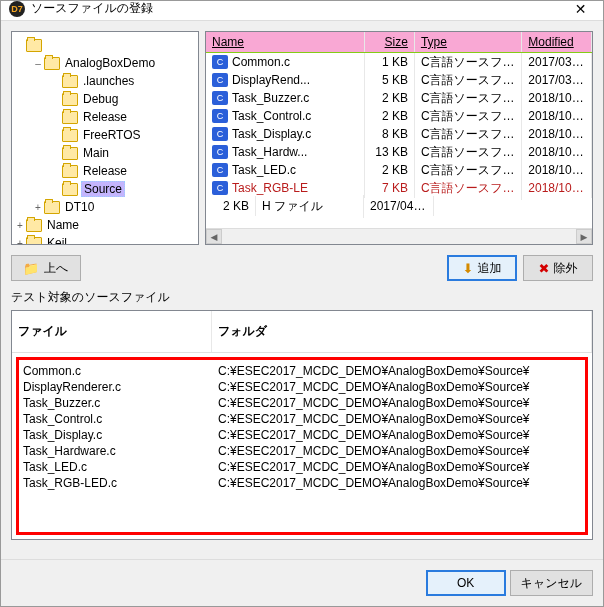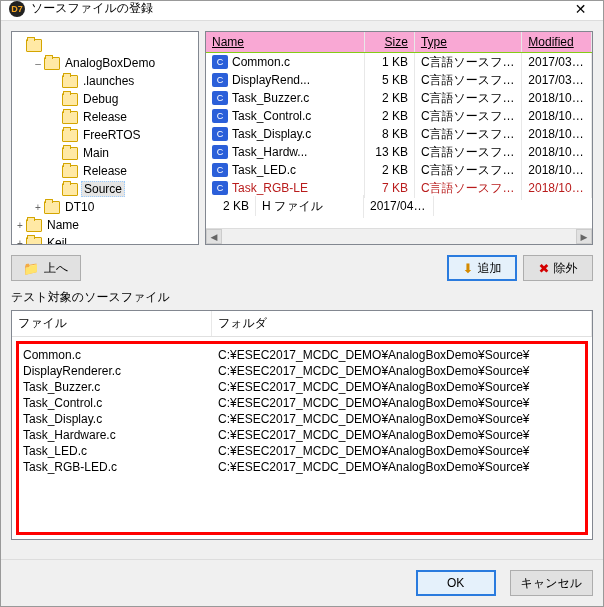--- a/index.html
+++ b/index.html
@@ -10,21 +10,21 @@
 .titlebar .title { flex: 1; }
 .titlebar .close { width: 45px; height: 30px; display:flex; align-items:center; justify-content:center; font-size:14px; }
 
 .upper { display:flex; gap:6px; padding:10px 10px 6px 10px; height: 230px; }
 .panel { border:1px solid #828790; background:#fff; overflow:auto; }
 .tree { width: 188px; height: 100%; padding:4px 2px; }
 .tree-item { display:flex; align-items:center; height:18px; white-space:nowrap; }
 .tree-item .exp { width:12px; text-align:center; color:#666; font-size:10px; }
 .tree-item .folder { width:16px; height:13px; background:#ffe9a5; border:1px solid #d4a500; border-radius:1px; margin-right:3px; position:relative; }
 .tree-item .folder::before { content:""; position:absolute; top:-3px; left:0; width:6px; height:3px; background:#ffe9a5; border:1px solid #d4a500; border-bottom:none; border-radius:1px 1px 0 0;}
-.tree-item.sel .label { background:#e5e5e5; border:1px dotted #99ccff; padding:0 2px; }
+.tree-item.sel .label { background:#c4b5fd; border:1px dotted #99ccff; padding:0 2px; }
 .tree-item .label { padding:0 2px; }
 .ind1{padding-left:18px}.ind2{padding-left:36px}
 
 .filelist { flex:1; height:100%; display:flex; flex-direction:column; }
 .flhead { display:flex; background:#f9a8d4; border-bottom:1px solid #84cc16;text-decoration:underline; }
 .flhead .col, .flrow .col { padding:3px 6px; border-right:1px solid #e8e8e8; overflow:hidden; white-space:nowrap; text-overflow:ellipsis; }
 .col.name{width:160px}.col.size{width:50px;text-align:right}.col.type{width:108px}.col.mod{width:70px}
 .flbody { flex:1; overflow:auto; }
 .flrow { display:flex; height:18px; align-items:center; }
 .flrow.dim { color:#b91c1c; }
@@ -38,27 +38,27 @@
 .spacer { flex:1; }
 .btn { height:26px; min-width:70px; border:1px solid #adadad; background:#e1e1e1; display:inline-flex; align-items:center; justify-content:center; gap:4px; padding:0 10px; cursor:default; }
 .btn.blue { border:2px solid #2a7bde; background:#e5f1fb; }
 .btn .ico { font-size:13px; line-height:1; }
 .ico.up{color:#c9a300}.ico.add{color:#d48a00}.ico.del{color:#d40000}
 
 .midlabel { padding:0 10px 4px 10px; }
 
 .bottombox { margin:0 10px 8px 10px; border:1px solid #828790; background:#fff; height:230px; display:flex; flex-direction:column; }
 .bbhead { display:flex; border-bottom:1px solid #e0e0e0; }
-.bbhead .bcol { padding:4px 6px; border-right:1px solid #e8e8e8; }
+.bbhead .bcol { padding:12px 6px; border-right:1px solid #e8e8e8;font-weight:bold; }
 .bcol.file{width:200px}.bcol.folder{flex:1}
 .bbody { flex:1; padding:4px 0; border:3px solid #ff0000; margin:4px; }
 .brow { display:flex; height:16px; padding:0 4px; }
 .brow .bc1{width:195px}.brow .bc2{flex:1}
 
-.footer { border-top:1px solid #ddd; padding:10px; display:flex; justify-content:flex-end; gap:14px; background:#f0f0f0; margin-top:auto; }
+.footer { border-top:1px solid #ddd; padding:10px; display:flex; justify-content:flex-end; gap:4px; background:#f0f0f0; margin-top:auto; }
 .footer .btn { min-width:80px; }
 
 .scrollh { height:16px; background:#f0f0f0; border-top:1px solid #ddd; display:flex; }
 .scrollh .sbtn{width:16px;background:#e1e1e1;border:1px solid #ccc;display:flex;align-items:center;justify-content:center;font-size:9px;color:#666}
 .scrollh .strack{flex:1}
 </style>
 </head>
 <body>
 
 <div class="dialog">

